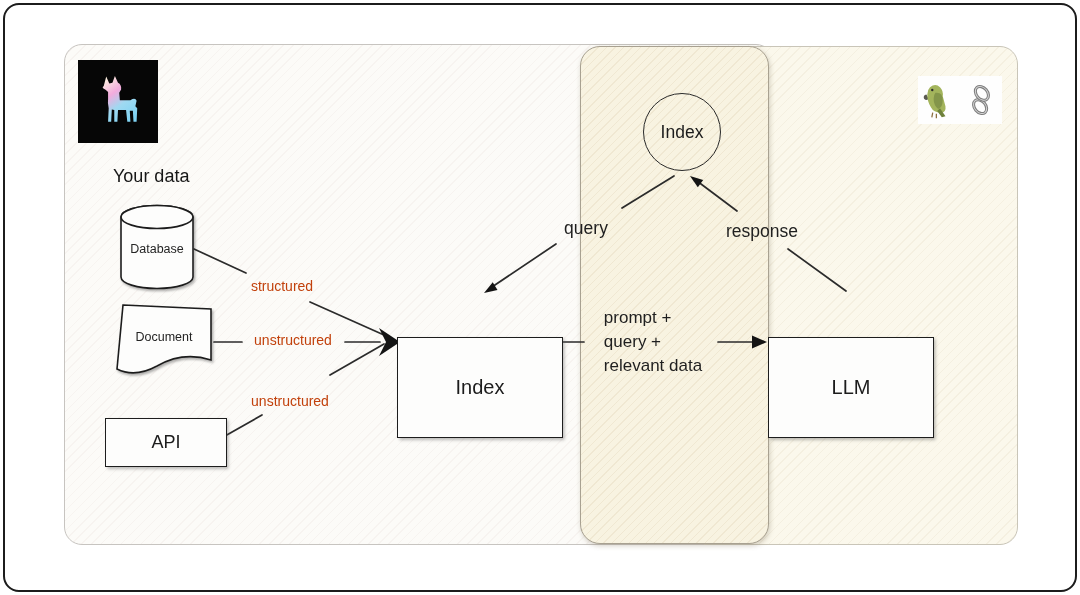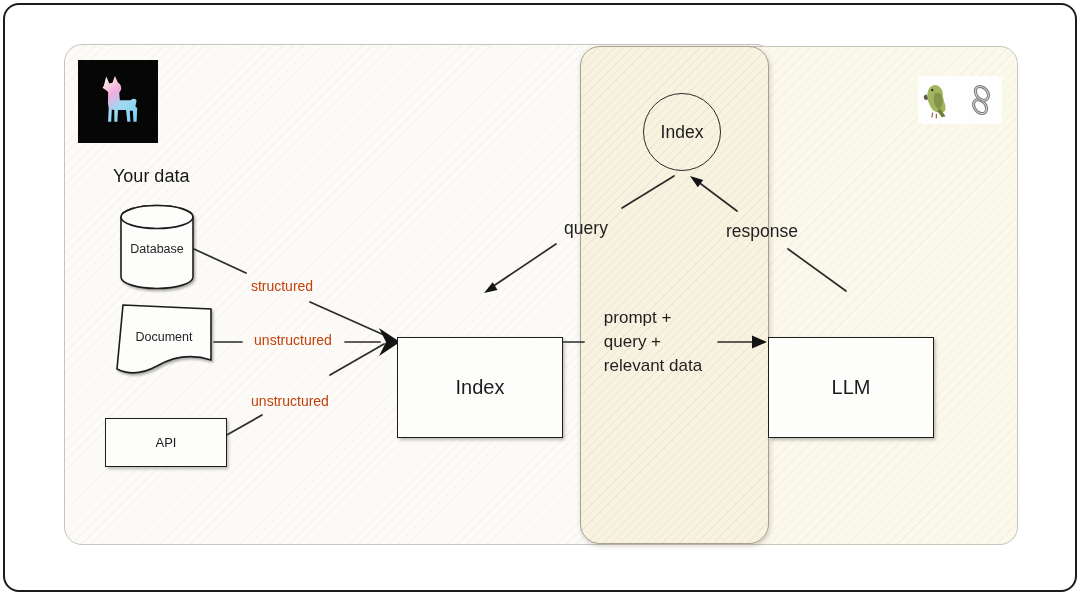--- a/index.html
+++ b/index.html
@@ -15,21 +15,21 @@
       background:#fbf8ec repeating-linear-gradient(135deg,rgba(200,180,140,0.12) 0 1px,transparent 1px 7px);
       border:1.4px solid #c9c5b8;}
   .panel-middle{left:580px;top:46px;width:187px;height:496px;border-radius:20px;
       background:#f8f3e1 repeating-linear-gradient(135deg,rgba(190,163,118,0.14) 0 1px,transparent 1px 6px);
       border:1.5px solid #a8a191;box-shadow:1px 2px 5px rgba(120,105,80,0.30);}
   #wires{position:absolute;left:0;top:0;z-index:3;}
   .box{position:absolute;z-index:4;display:flex;align-items:center;justify-content:center;
        background:#fdfdfc;border:1.6px solid #1d1d1d;
        box-shadow:1.5px 2px 3px rgba(90,90,90,0.40);}
   .node-big{font-size:20px;margin-top:45px;}
-  .node-small{font-size:13px;text-align:right;}
+  .node-small{font-size:18px;text-align:right;}
   .label{position:absolute;z-index:5;white-space:nowrap;transform:translate(-50%,-50%);}
   .edge-label{font-size:14px;color:#c2410c;}
   .flow-label{font-size:17.5px;color:#1f1f1f;}
   .shape-label{font-size:12.5px;color:#242424;}
   .title-label{position:absolute;z-index:5;font-size:18px;color:#161616;}
   .user-circle{position:absolute;z-index:4;left:643px;top:93px;width:76px;height:76px;
        border:1.6px solid #2a2a2a;border-radius:50%;display:flex;align-items:center;justify-content:center;
        font-size:17.5px;}
   .prompt-block{position:absolute;z-index:5;left:653px;top:342px;transform:translate(-50%,-50%);
        text-align:left;font-size:17px;line-height:24px;color:#1f1f1f;}

